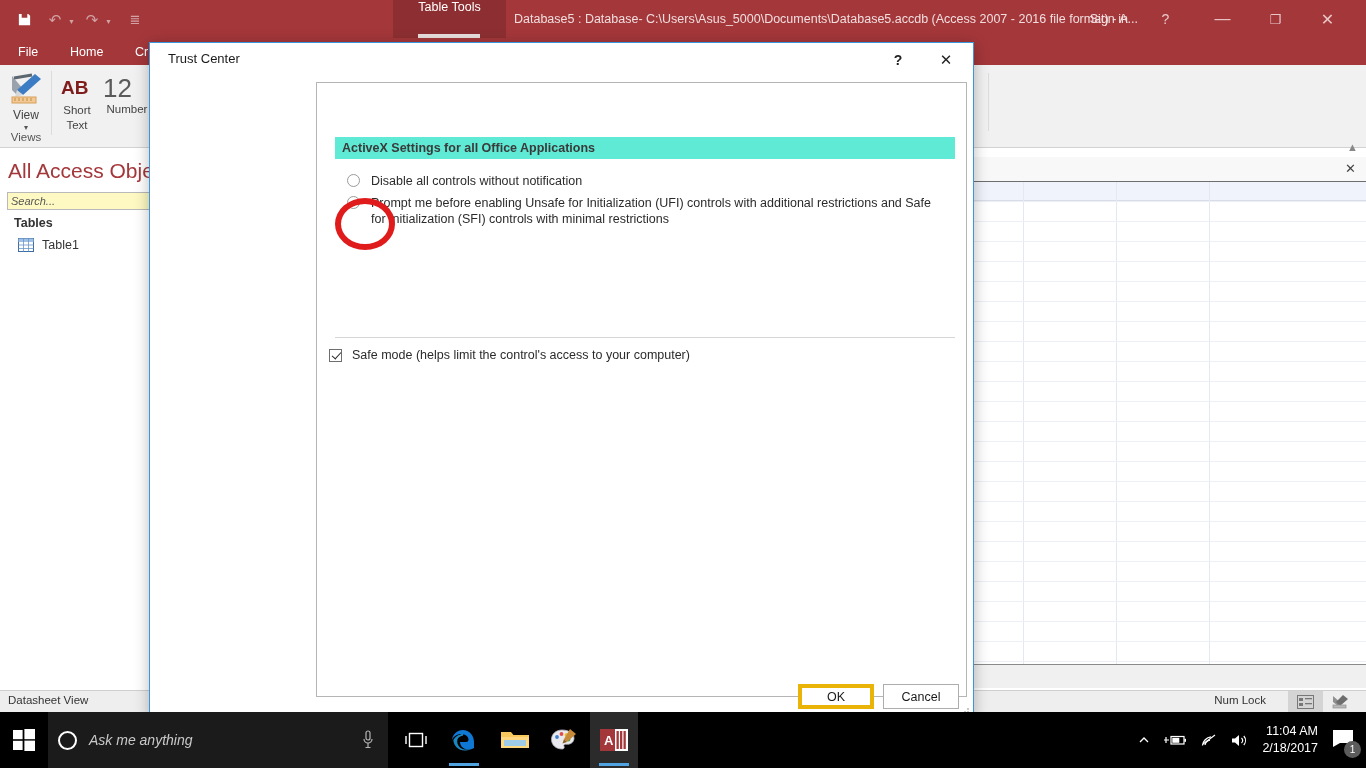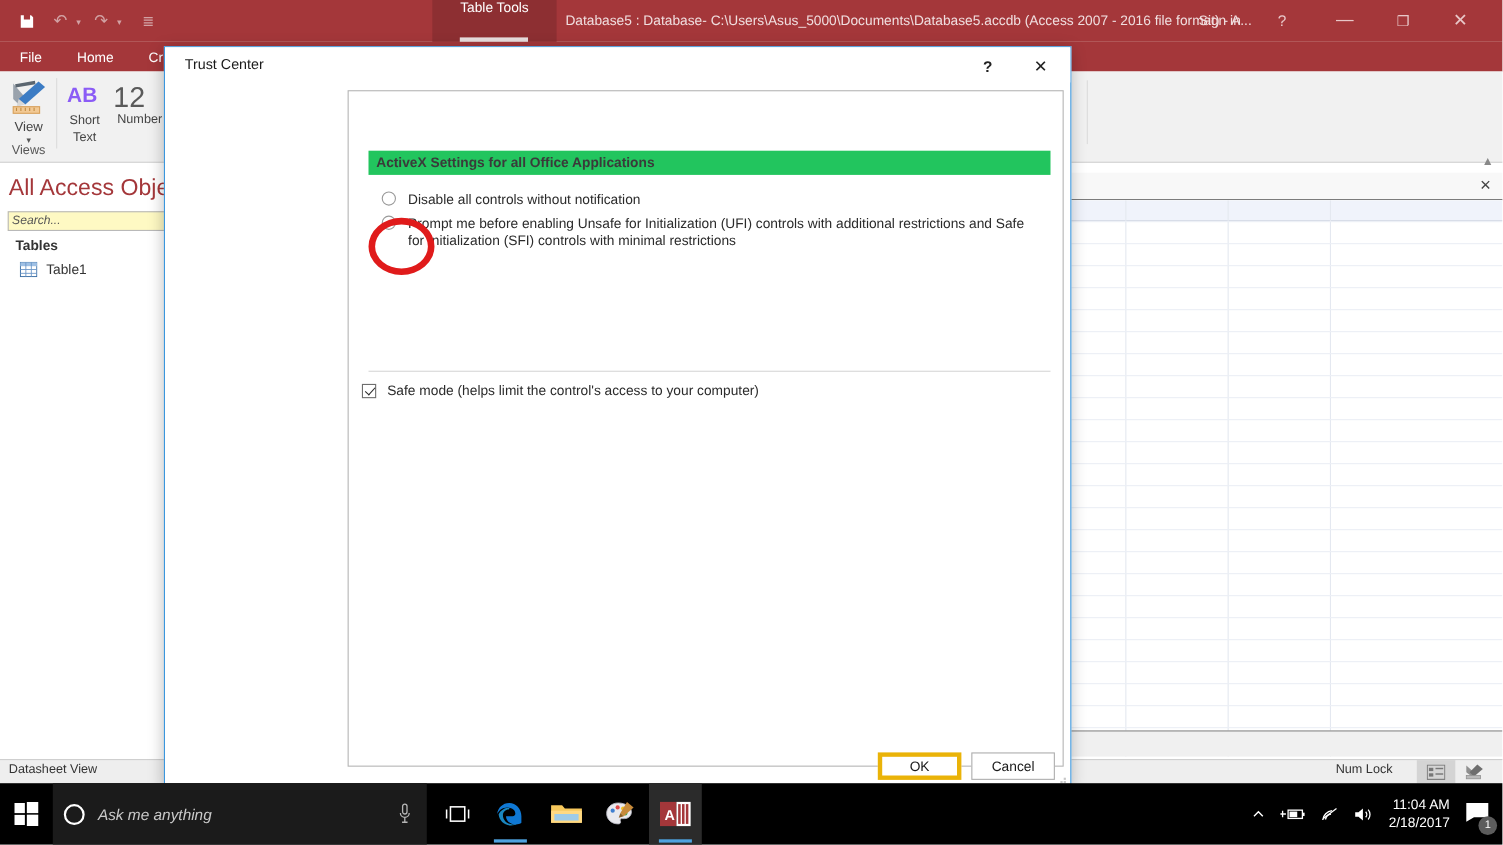--- a/index.html
+++ b/index.html
@@ -87,21 +87,21 @@
   .view-caret {
     position: absolute; left: 0; top: 58px; width: 52px; text-align: center;
     font-size: 8px; color: #555;
   }
   .grp-label {
     position: absolute; left: 0; top: 66px; width: 52px; text-align: center;
     font-size: 11.5px; color: #555;
   }
   .grp-addfields { left: 53px; width: 100px; }
   .field-ab {
-    position: absolute; left: 8px; top: 12px; font-size: 19px; color: #8b5cf6; font-weight: 600;
+    position: absolute; left: 8px; top: 12px; font-size: 19px; color: #7f1d1d; font-weight: 600;
   }
   .field-ab-lbl { position: absolute; left: 0; top: 38px; width: 48px; text-align: center; font-size: 11.5px; color: #444; line-height: 15px; }
   .field-12 { position: absolute; left: 50px; top: 8px; font-size: 26px; color: #5a5a5a; }
   .field-12-lbl { position: absolute; left: 46px; top: 38px; width: 56px; text-align: center; font-size: 11.5px; color: #444; }
 
   
   .navpane {
     position: absolute; left: 0; top: 149px; width: 160px; bottom: 56px;
     background: #ffffff; border-right: 1px solid #c8c8c8;
   }
@@ -209,21 +209,21 @@
     background: #cdcdcd; outline: 1px dotted #555; outline-offset: -2px;
     border-top: 1px solid #a9a9a9; border-bottom: 1px solid #a9a9a9;
   }
 
   .dlg-content {
     position: absolute; left: 166px; top: 39px; width: 651px; height: 615px;
     border: 1px solid #b5b5b5; background: #ffffff;
   }
   .section-header {
     position: absolute; left: 18px; top: 54px; width: 620px; height: 22px;
-    background: #22c55e; color: #3a3a3a; font-size: 12.5px; font-weight: bold;
+    background: #5eead4; color: #3a3a3a; font-size: 12.5px; font-weight: bold;
     display: flex; align-items: center; padding-left: 7px;
   }
 
   .opt { position: absolute; left: 30px; display: flex; align-items: flex-start; }
   .radio {
     width: 13px; height: 13px; border-radius: 50%;
     border: 1px solid #9a9a9a; background: #ffffff;
     flex: 0 0 13px; margin-top: 1px;
   }
   .radio.checked::after {

